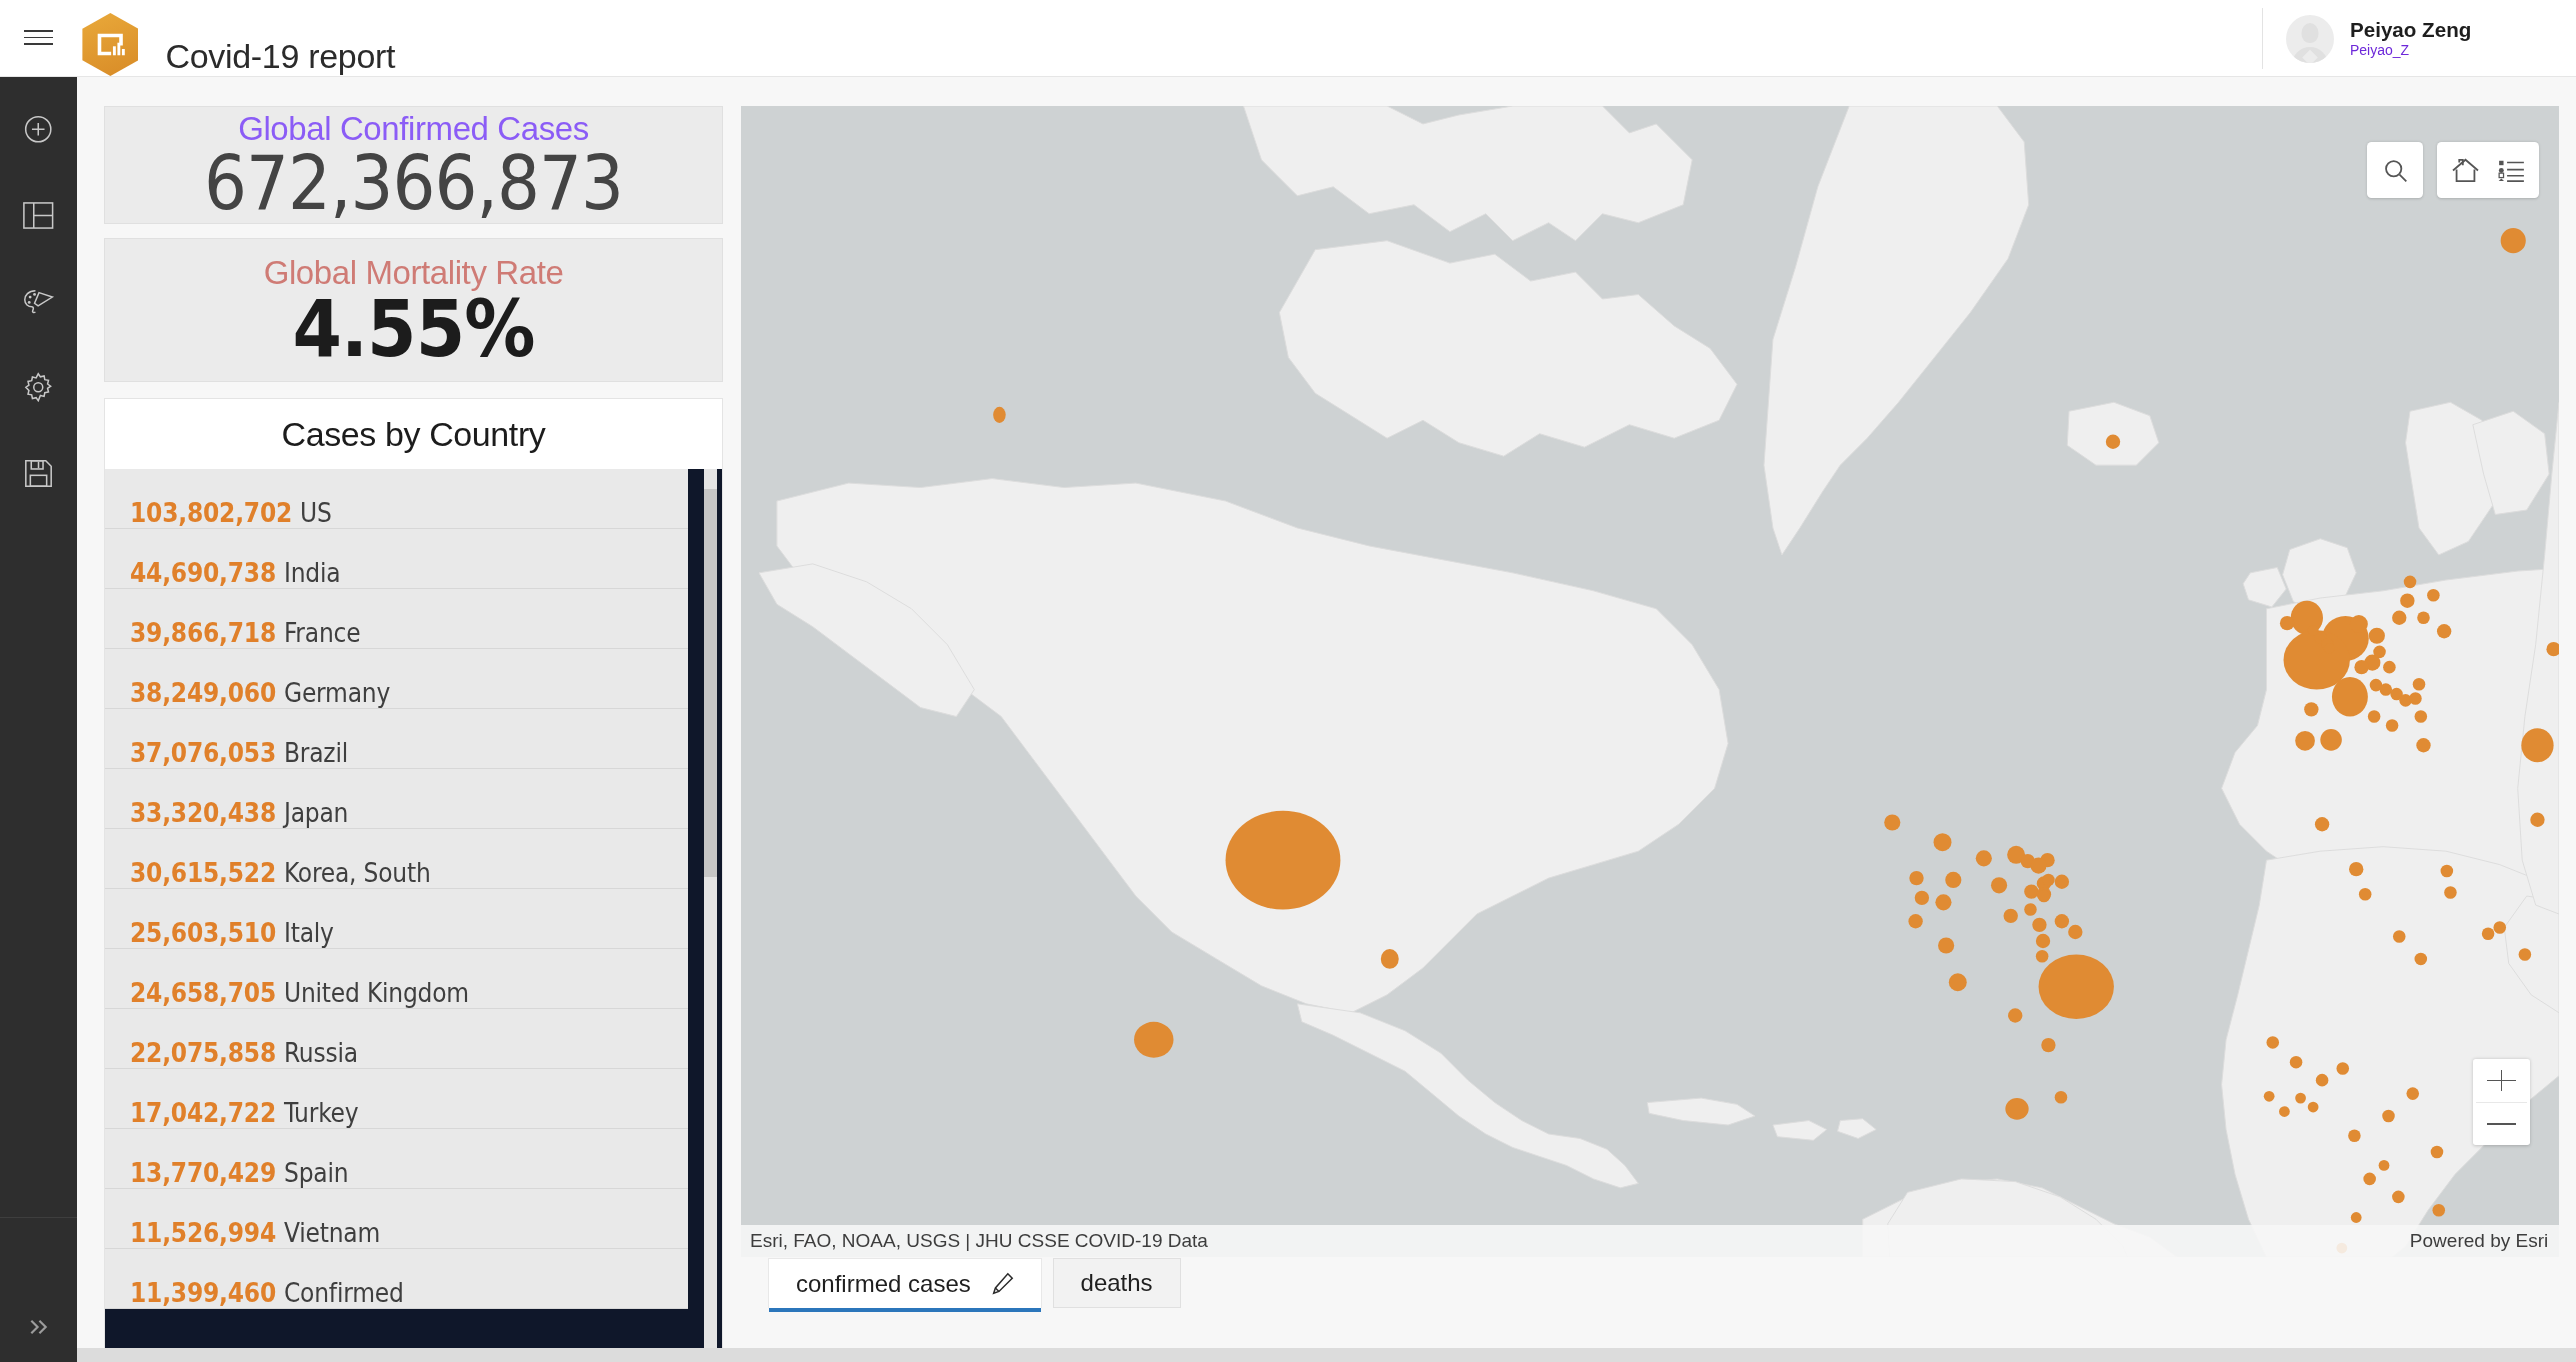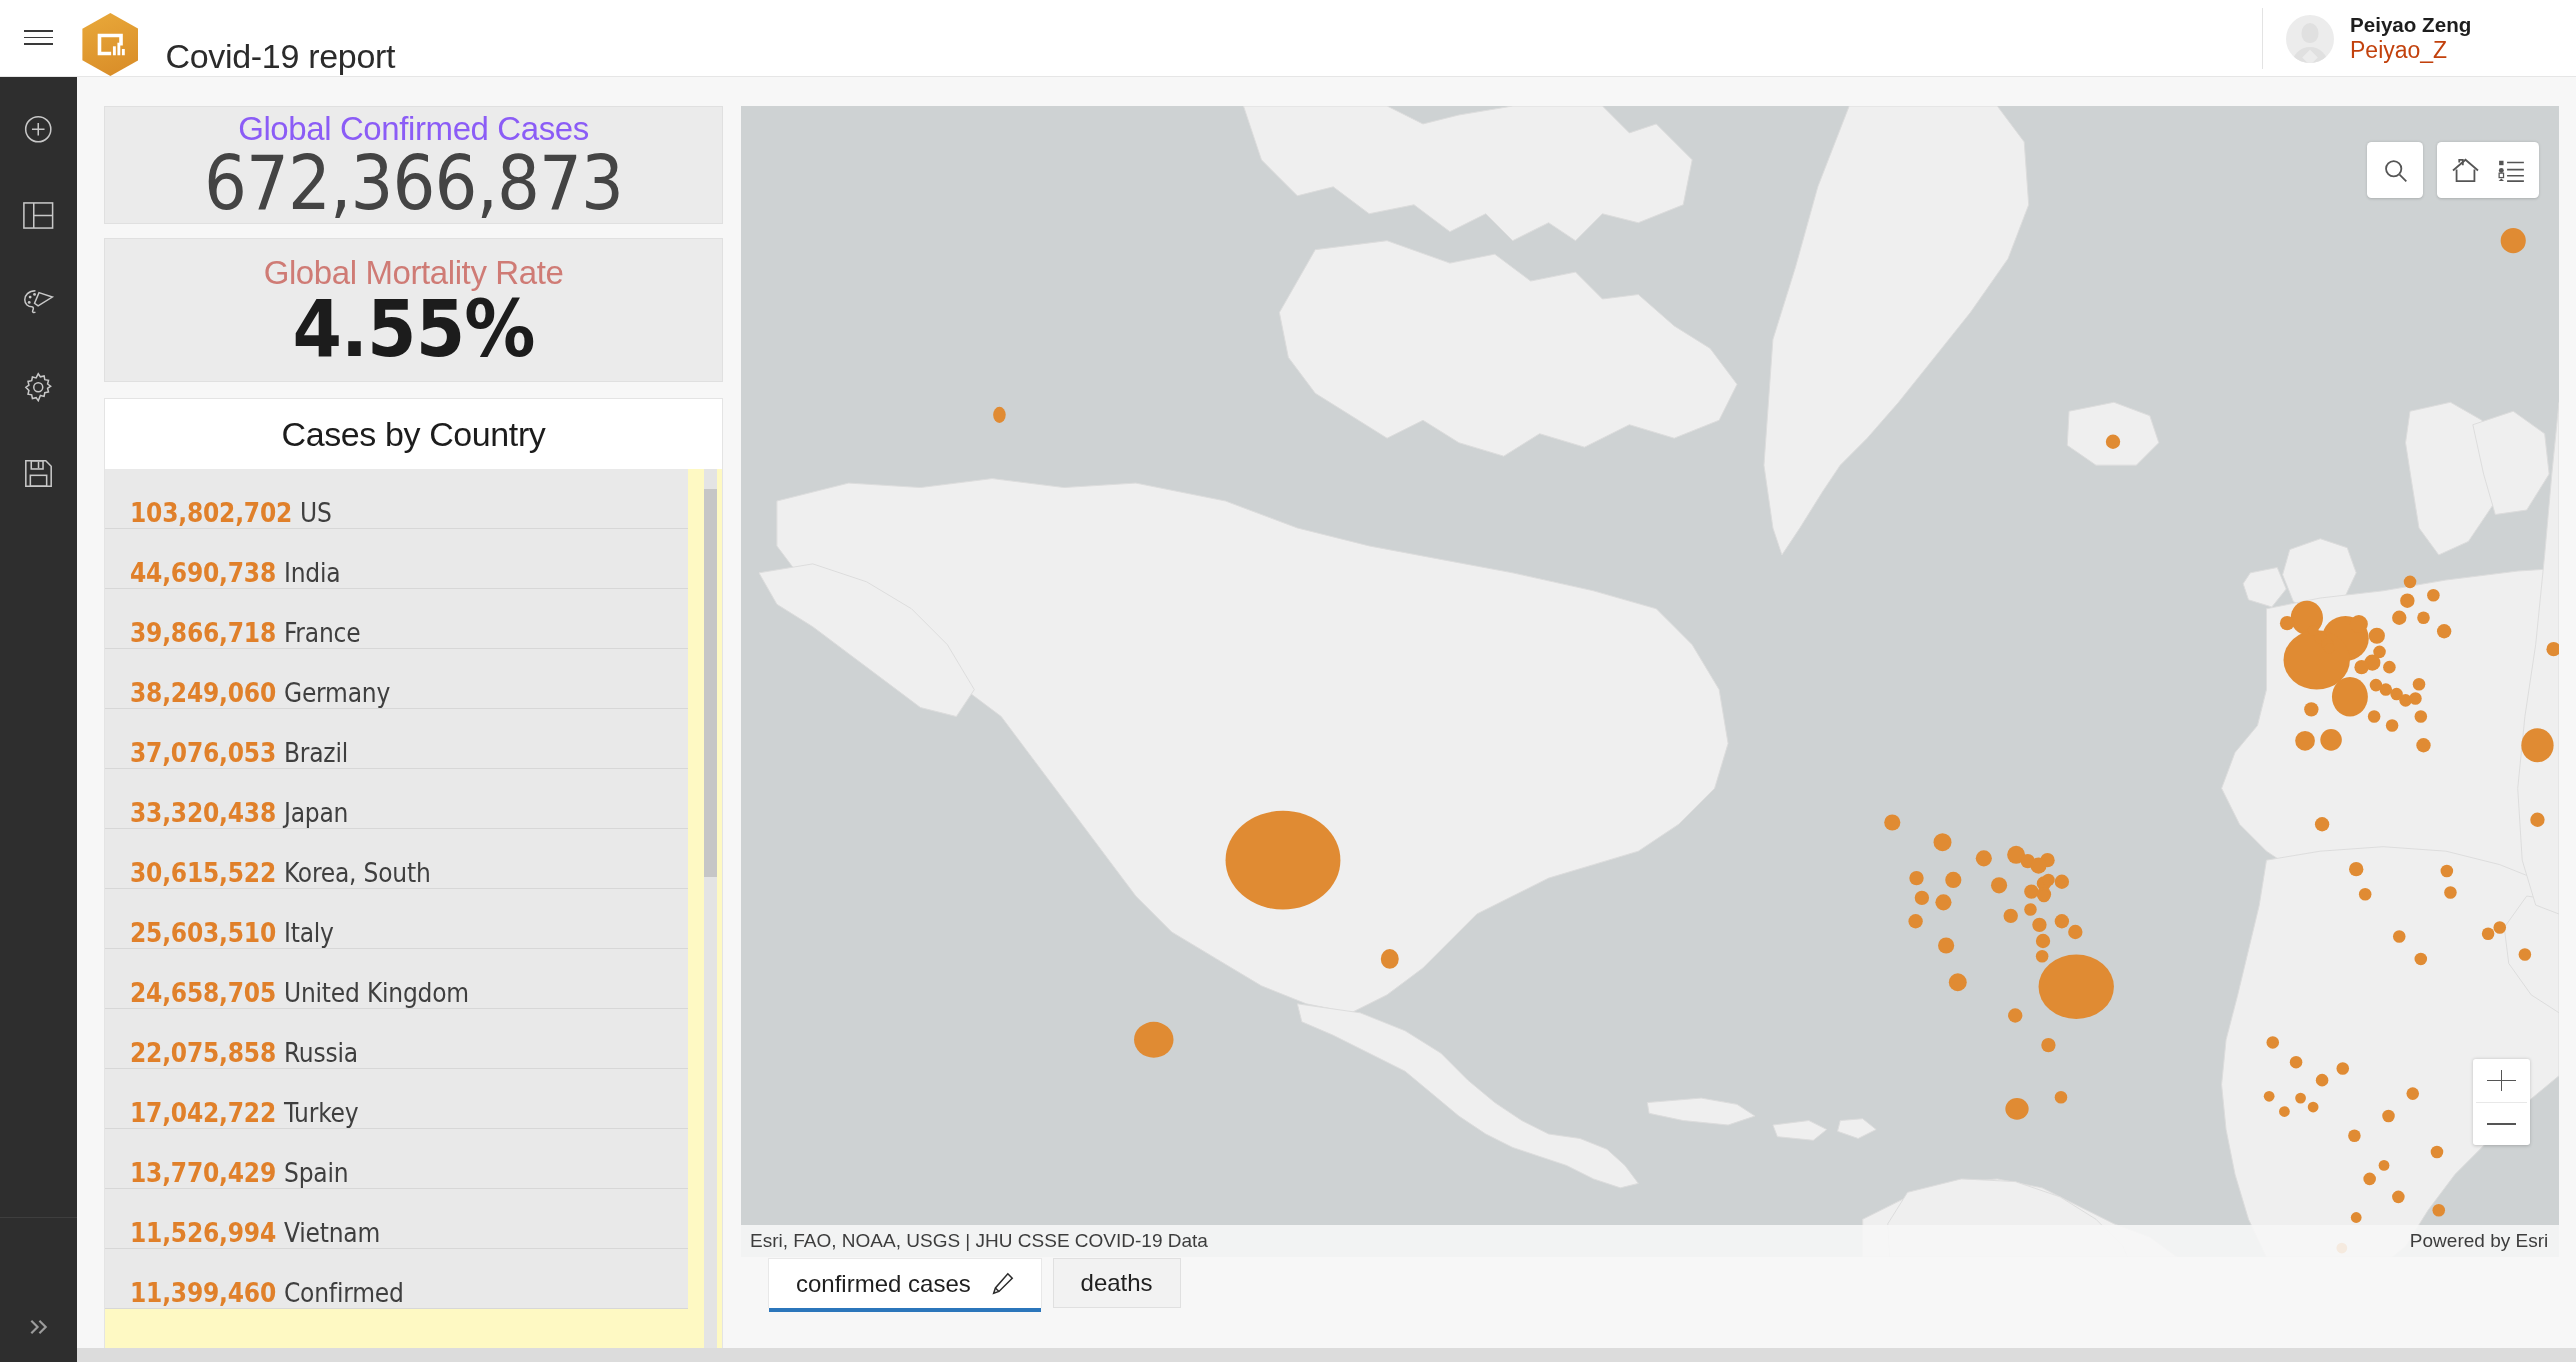--- a/index.html
+++ b/index.html
@@ -50,21 +50,21 @@
     position: relative; overflow: hidden; flex: none;
   }
   .avatar .head { position: absolute; left: 50%; top: 8px; transform: translateX(-50%);
     width: 17px; height: 20px; border-radius: 50% 50% 45% 45%; background: #e0e0e0; }
   .avatar .body { position: absolute; left: 50%; bottom: -9px; transform: translateX(-50%);
     width: 36px; height: 25px; border-radius: 20px 20px 0 0; background: #e0e0e0; }
   .avatar .collar { position: absolute; left: 50%; bottom: 0; transform: translateX(-50%) rotate(45deg);
     width: 10.8px; height: 10.8px; background: #ececec; }
   .user-names { margin-left: 16px; line-height: 1.18; }
   .user-full { font-size: 20.6px; font-weight: bold; color: #1e1e1e; }
-  .user-handle { font-size: 23px; color: #c2410c; }
+  .user-handle { font-size: 14px; color: #6d28d9; }
 
   
   .rail {
     position: absolute; left: 0; top: 77px; width: 77px; height: 1285px;
     background: #2e2e2e;
   }
   .rail-item {
     width: 77px; height: 86px; display: flex; align-items: center; justify-content: center;
     cursor: pointer;
   }
@@ -89,21 +89,21 @@
   .kpi-title.orange { color: #8b5cf6; }
   .kpi-title.red { color: #cf7b75; }
   .kpi-value {
     font-family: "DejaVu Sans Condensed", "Liberation Sans Narrow", "Liberation Sans", sans-serif;
     font-stretch: condensed;
     font-size: 75px; line-height: 0.95; color: #444444; letter-spacing: -0.9px;
   }
   .kpi-card.second .kpi-value { color: #1c1c1c; font-weight: bold; font-size: 79px; }
 
   .list-card {
-    margin-top: 16px; width: 619px; height: 960px; background: #fef9c3;
+    margin-top: 16px; width: 619px; height: 960px; background: #0f172a;
     border: 0.9px solid #e4e4e4; position: relative; overflow: hidden;
   }
   .list-header {
     height: 70px; display: flex; align-items: center; justify-content: center;
     background: #ffffff; font-size: 34px; color: #1c1c1c; letter-spacing: -0.4px;
   }
   .list-scroll { position: absolute; left: 0; top: 70px; right: 0; bottom: 0; overflow: hidden; }
   .country-row {
     height: 60px; background: #e9e9e9; border-bottom: 0.9px solid #d7d7d7;
     display: flex; align-items: flex-end; padding-left: 25px; cursor: pointer;

